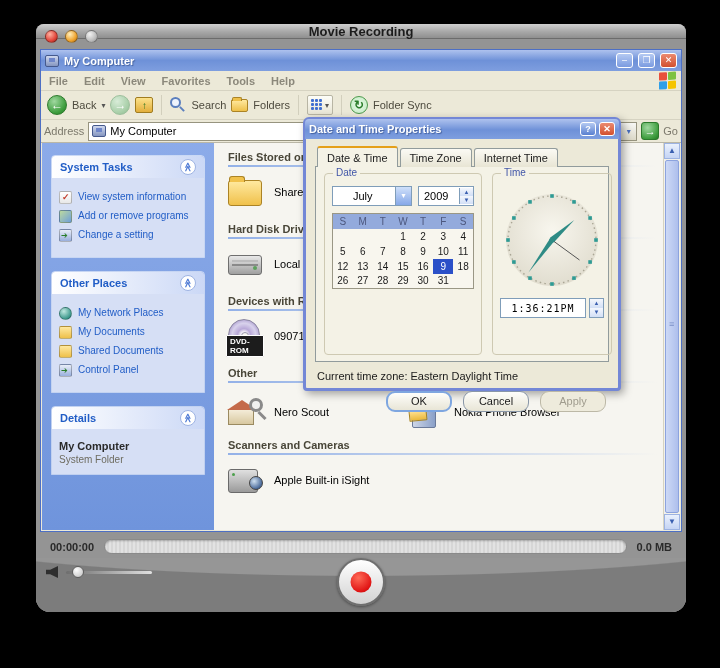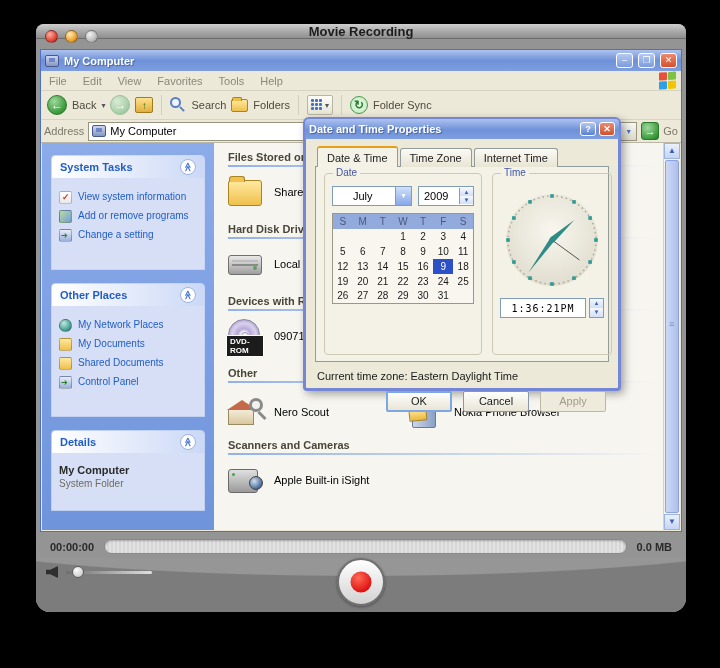--- a/index.html
+++ b/index.html
@@ -25,21 +25,21 @@
   .xp-titlebar { height:21px; background:linear-gradient(#aec2ee,#6e91d8 50%,#7e9edf);
     display:flex; align-items:center; padding:0 4px; gap:5px; }
   .xp-title { flex:1; color:#fff; font-weight:bold; font-size:11px; text-shadow:1px 1px 1px #44619f; }
   .xp-btn { width:17px; height:15px; border-radius:3px; border:1px solid #fff; font-size:9px; line-height:13px;
     text-align:center; color:#fff; background:linear-gradient(#b4c9f2,#7b9be0); }
   .xp-btn.close { background:linear-gradient(#eb8a70,#d2502e); }
   .mini-computer { width:14px; height:12px; background:linear-gradient(#cfd8ee,#8596c0); border:1px solid #45598c; border-radius:2px; position:relative; }
   .mini-computer::after { content:""; position:absolute; left:3px; top:2px; right:3px; bottom:4px; background:#6f86c9; }
 
   .menubar { height:20px; background:#ece9d8; border-bottom:1px solid #d6d3c2; display:flex; align-items:center;
-    gap:16px; padding:0 8px; font-size:11px; color:#8b887b; position:relative; }
+    gap:16px; padding:0 8px; font-size:11px; color:#8b887b; position:relative;font-weight:bold; }
   .winflag { position:absolute; right:4px; top:1px; width:18px; height:18px; display:grid;
     grid-template-columns:8px 8px; grid-template-rows:8px 8px; gap:1px; transform:skewY(-4deg); }
   .winflag div { border-radius:1px; }
   .wf-r{background:#e8503c}.wf-g{background:#7dc242}.wf-b{background:#2f9fe8}.wf-y{background:#f5c400}
 
   .toolbarrow { height:29px; background:#ece9d8; border-bottom:1px solid #d6d3c2;
     display:flex; align-items:center; gap:5px; padding:0 6px; font-size:11px; color:#4d4a3e; }
   .tb-circle { width:20px; height:20px; border-radius:50%; color:#fff; font-weight:bold; font-size:12px;
     line-height:19px; text-align:center; background:radial-gradient(circle at 35% 30%, #9fd89f, #3f9e3f 65%, #237a23); border:1px solid #2c7a2c; }
   .tb-circle.dim { background:radial-gradient(circle at 35% 30%, #d8ecd8, #a9cfa9 65%, #8cb98c); border-color:#9cbf9c; }
@@ -70,21 +70,21 @@
 
   
   .sidebar { width:172px; background:linear-gradient(180deg,#8cabe9,#6f94dc); padding:12px 9px; overflow:hidden; }
   .panel { margin-bottom:13px; border-radius:4px 4px 0 0; overflow:hidden; border:1px solid rgba(255,255,255,.55); }
   .panel-header { height:22px; background:linear-gradient(90deg,#ffffff,#cbd8f6); display:flex; align-items:center;
     justify-content:space-between; padding:0 8px; }
   .panel-title { color:#215dc6; font-weight:bold; font-size:11px; }
   .chev { width:16px; height:16px; border-radius:50%; background:#fff; border:1px solid #9db3e2; color:#4f7bd5;
     font-size:9px; display:flex; align-items:center; justify-content:center; }
   .chev span { transform:rotate(90deg); display:inline-block; font-weight:bold; }
-  .panel-body { background:#d6dff5; padding:7px 7px 21px; }
+  .panel-body { background:#d6dff5; padding:7px 7px 9px; }
   .task { display:flex; align-items:flex-start; gap:6px; margin:6px 0; font-size:10px; color:#215dc6; line-height:12px; }
   .ticon { width:13px; height:13px; border-radius:2px; flex:none; border:1px solid rgba(0,0,0,.25); }
   .ti-doc { background:linear-gradient(#ffffff,#e8e8e8); position:relative; }
   .ti-doc::after { content:"✓"; position:absolute; left:2px; top:-1px; color:#c23a2a; font-size:9px; font-weight:bold; }
   .ti-app { background:linear-gradient(135deg,#bcd9a0,#6f9fd8); }
   .ti-set { background:linear-gradient(#e8edf8,#9ab0dd); position:relative; }
   .ti-set::after { content:"➔"; position:absolute; left:1px; top:0px; color:#2a7d2a; font-size:8px; }
   .ti-net { background:radial-gradient(circle at 35% 30%, #bfe8e0, #3f9a8e 70%, #2a6e66); border-radius:50%; }
   .ti-fold { background:linear-gradient(#ffe9a0,#eec04a); }
   .detail-name { font-weight:bold; font-size:11px; color:#2a2a2a; margin:4px 0 2px; }
@@ -161,21 +161,21 @@
 
   .clock { margin-top:2px; }
   .time-spin { margin-top:6px; display:flex; align-items:center; gap:3px; }
   .time-box { width:86px; height:20px; background:#fff; border:1px solid #7f9db9; font-size:11px; letter-spacing:1px;
     display:flex; align-items:center; justify-content:center; color:#000; font-family:"DejaVu Sans Mono", monospace; font-size:10px; }
   .time-spin .spin { height:20px; border:1px solid #7f9db9; width:15px; }
 
   .tz-row { font-size:11px; color:#1a1a1a; padding:8px 2px 0; }
   .dlg-buttons { display:flex; justify-content:flex-end; gap:11px; padding:9px 3px 0; }
   .dlg-push { width:66px; height:21px; font-size:11px; text-align:center; line-height:19px;
-    background:linear-gradient(#fefefb,#e8e5d6); border:1px solid #8a97a8; border-radius:2px; color:#1a1a1a; }
+    background:linear-gradient(#fefefb,#e8e5d6); border:1px solid #8a97a8; border-radius:9px; color:#1a1a1a; }
   .dlg-push.focus { border:2px solid #7ea6e0; line-height:17px; }
   .dlg-push.disabled { color:#a09c8e; border-color:#bcb8a6; background:#eeebdc; }
 
   
   .mac-controls { position:absolute; left:0; right:0; top:508px; bottom:0; border-radius:0 0 14px 14px;
     background:#949494; overflow:hidden; }
   .mac-shade { position:absolute; left:0; right:0; bottom:0; height:54px;
     background:radial-gradient(130% 190% at 50% -80%, #969696 59%, #7c7c7c 60%); }
   .status-row { position:relative; display:flex; align-items:center; gap:10px; padding:7px 14px 0; }
   .rec-time { font-size:11px; font-weight:bold; color:#2a2a2a; }
@@ -471,29 +471,20 @@
                   <tr>
                     <td>12</td>
                     <td>13</td>
                     <td>14</td>
                     <td>15</td>
                     <td>16</td>
                     <td class="sel">9</td>
                     <td>18</td>
                   </tr>
                   <tr>
-                    <td>19</td>
-                    <td>20</td>
-                    <td>21</td>
-                    <td>22</td>
-                    <td>23</td>
-                    <td>24</td>
-                    <td>25</td>
-                  </tr>
-                  <tr>
                     <td>26</td>
                     <td>27</td>
                     <td>28</td>
                     <td>29</td>
                     <td>30</td>
                     <td>31</td>
                     <td></td>
                   </tr>
                 </tbody>
             </table>

